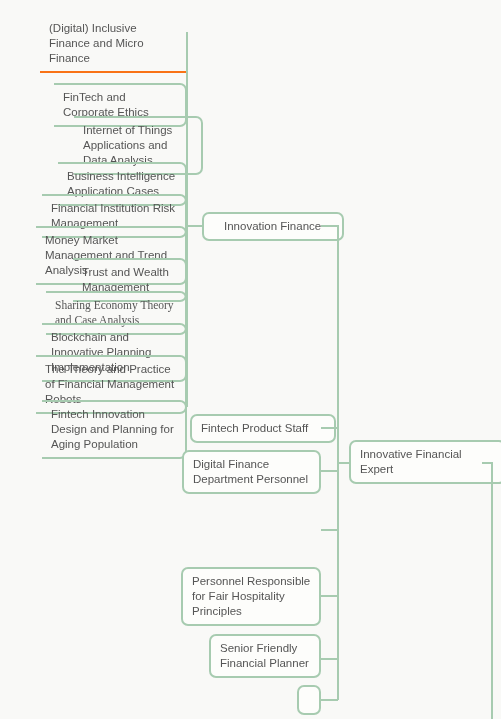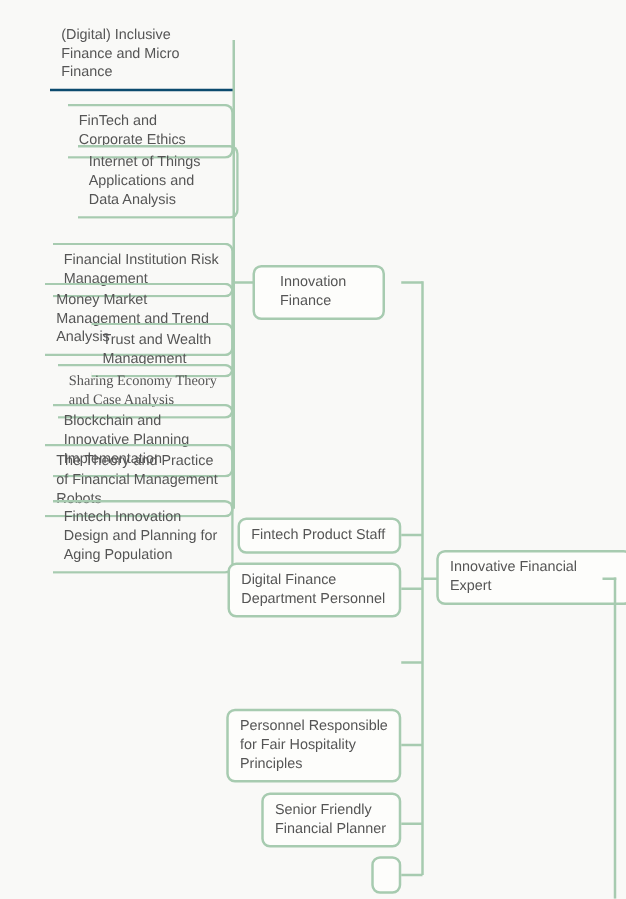--- a/index.html
+++ b/index.html
@@ -32,21 +32,21 @@
     margin-top:36px;
   }
   
   .plain{
     position:absolute;
     box-sizing:border-box;
     color:#555555;
     font-size:11.5px;
     line-height:15px;
     padding:5px 8px 5px 9px;
-    border-bottom:2px solid #0c4a6e;
+    border-bottom:2px solid #f97316;
     white-space:pre-line;
     background:transparent;
   }
   
   .mid{ }
   
   .root{ }
   
   .empty-node{
     position:absolute;
@@ -62,43 +62,44 @@
 </style>
 </head>
 <body>
 
 <div id="canvas">
 
   <div class="plain" style="left:40px;top:16px;width:147px;">(Digital) Inclusive Finance and Micro Finance</div>
 
   <div class="node leaf-left" style="left:54px;top:47px;width:133px;">FinTech and Corporate Ethics</div>
 
-  <div class="node leaf-left" style="left:62px;top:80px;width:129px;">Internet of Things Applications and Data Analysis</div>
+  <div class="node leaf-left" style="left:74px;top:80px;width:129px;">Internet of Things Applications and Data Analysis</div>
 
+  <div class="node leaf-left" style="left:58px;top:126px;width:129px;">Business Intelligence Application Cases</div>
 
   <div class="node leaf-left" style="left:42px;top:158px;width:145px;">Financial Institution Risk Management</div>
 
   <div class="node leaf-left" style="left:36px;top:190px;width:151px;">Money Market Management and Trend Analysis</div>
 
   <div class="node leaf-left" style="left:73px;top:222px;width:114px;">Trust and Wealth Management</div>
 
   <div class="node leaf-left" style="left:46px;top:255px;width:141px;font-family:Liberation Serif, serif;">Sharing Economy Theory and Case Analysis</div>
 
   <div class="node leaf-left" style="left:42px;top:287px;width:145px;">Blockchain and Innovative Planning Implementation</div>
 
   <div class="node leaf-left" style="left:36px;top:319px;width:151px;">The Theory and Practice of Financial Management Robots</div>
 
   <div class="node leaf-left" style="left:42px;top:364px;width:145px;">Fintech Innovation Design and Planning for Aging Population</div>
 
   <div class="vline" style="left:186px;top:32px;height:375px;"></div>
   <div class="hline" style="left:186px;top:225px;width:17px;"></div>
 
-  <div class="node mid" style="left:202px;top:212px;width:106px;padding-left:20px;">Innovation Finance</div>
+  <div class="node mid" style="left:202px;top:212px;width:142px;padding-left:20px;">Innovation Finance</div>
 
-  <div class="node mid" style="left:190px;top:414px;width:131px;">Fintech Product Staff</div>
+  <div class="node mid" style="left:190px;top:414px;width:146px;">Fintech Product Staff</div>
 
   <div class="node mid" style="left:182px;top:450px;width:139px;">Digital Finance Department Personnel</div>
 
 
   <div class="node mid" style="left:181px;top:567px;width:140px;">Personnel Responsible for Fair Hospitality Principles</div>
 
   <div class="node mid" style="left:209px;top:634px;width:112px;">Senior Friendly Financial Planner</div>
 
   <div class="empty-node" style="left:297px;top:685px;width:24px;height:30px;"></div>
 

